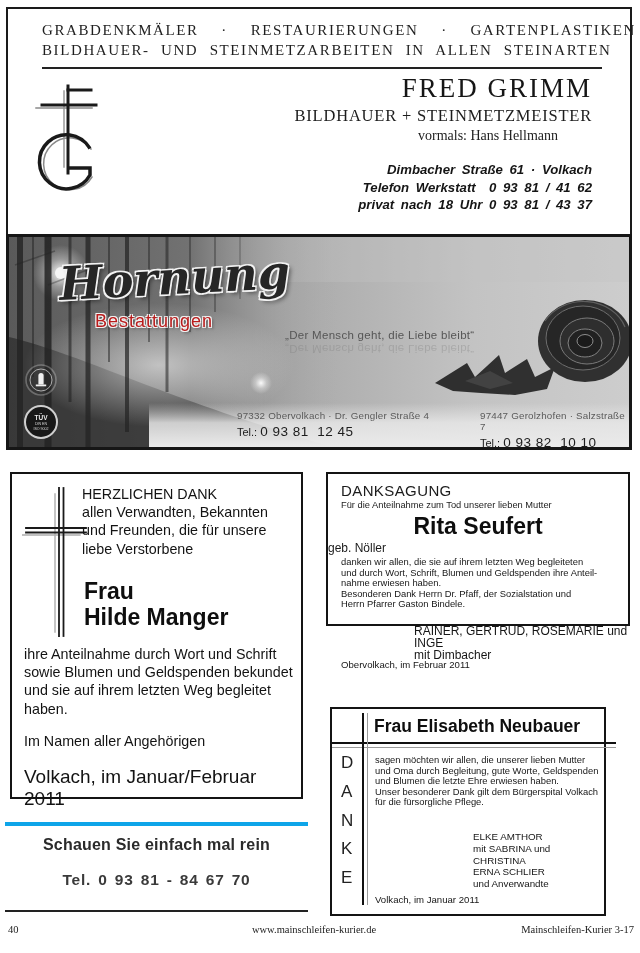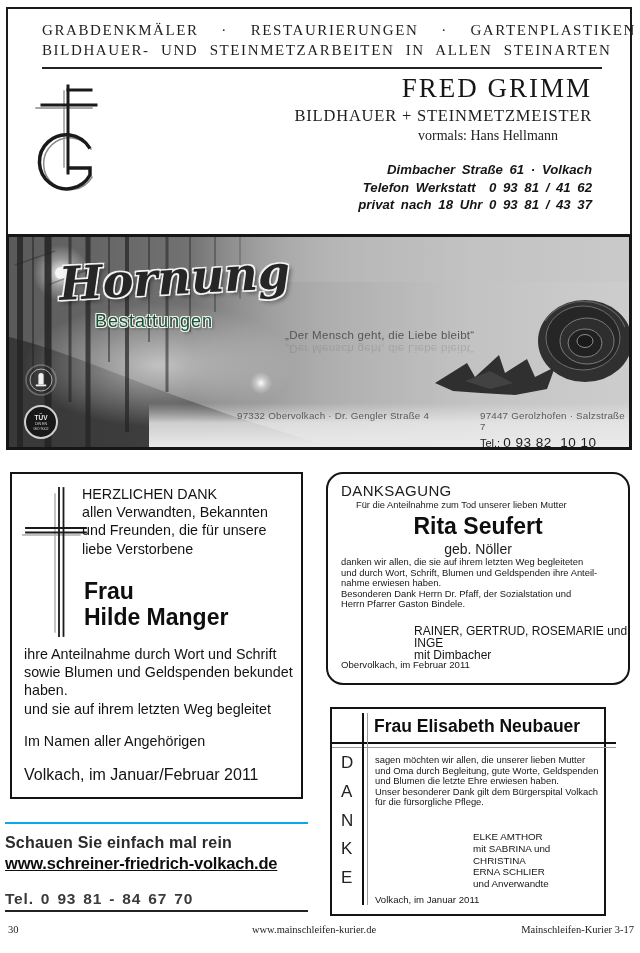--- a/index.html
+++ b/index.html
@@ -18,64 +18,64 @@
   .g-vormals{font-family:"Liberation Serif",serif;font-size:14px;color:#222;margin-top:2px;padding-right:34px;}
   .g-address{margin-top:17px;font-weight:bold;font-style:italic;font-size:13.2px;line-height:17.5px;color:#151515;}
   .g-address div{white-space:pre;word-spacing:3px;}
 
   
   .hornung{left:6px;top:234px;width:626px;height:216px;border:3px solid #161616;box-sizing:border-box;overflow:hidden;}
   .h-photo{left:0;top:0;width:620px;height:210px;}
   .h-brand{left:50px;top:14px;font-family:"DejaVu Serif",serif;font-style:italic;font-weight:bold;
            font-size:46px;color:#262626;transform:rotate(-3deg);
            text-shadow:-1.5px -1.5px 0 #f2f2f2,1.5px -1.5px 0 #f2f2f2,-1.5px 1.5px 0 #f2f2f2,1.5px 1.5px 0 #f2f2f2,3px 3px 4px rgba(0,0,0,.45);}
-  .h-brand-sub{left:86px;top:74px;font-size:18px;letter-spacing:1px;color:#14532d;
+  .h-brand-sub{left:86px;top:74px;font-size:18px;letter-spacing:1px;color:#b91c1c;
            text-shadow:-1px -1px 0 #f2f2f2,1px -1px 0 #f2f2f2,-1px 1px 0 #f2f2f2,1px 1px 0 #f2f2f2,2px 2px 3px rgba(0,0,0,.4);}
   .h-tagline{left:276px;top:92px;font-size:11.5px;color:#565656;letter-spacing:.3px;}
   .h-tagline-reflection{left:276px;top:106px;font-size:11.5px;color:#6e6e6e;letter-spacing:.3px;
            transform:scaleY(-1);opacity:.28;}
   .h-loc1{left:228px;top:173px;}
   .h-loc2{left:471px;top:173px;}
   .h-addr{font-size:9.8px;color:#5a5a5a;letter-spacing:.2px;}
   .h-tel{margin-top:3px;color:#1d1d1d;font-size:11px;}
   .h-tel .num{font-size:13.5px;letter-spacing:.5px;white-space:pre;}
   .h-seals{left:12px;top:126px;width:42px;height:80px;}
 
   
   .notice{background:#fff;border:2px solid #141414;box-sizing:border-box;}
   .manger{left:10px;top:472px;width:293px;height:327px;}
   .m-cross{left:10px;top:8px;width:72px;height:168px;}
   .m-intro{left:70px;top:11px;font-size:14.3px;line-height:18.2px;color:#131313;}
   .m-name{left:72px;top:104px;font-size:23px;font-weight:bold;line-height:26px;color:#0e0e0e;}
   .m-body{left:12px;top:171px;font-size:14.3px;line-height:18.2px;color:#131313;}
   .m-closing{left:12px;top:259px;font-size:14.3px;color:#131313;}
-  .m-place{left:12px;top:292px;font-size:16px;color:#131313;}
-
-  .seufert{left:326px;top:472px;width:304px;height:213px;border-radius:17px;}
+  .m-place{left:12px;top:292px;font-size:19px;color:#131313;}
+
+  .seufert{left:326px;top:472px;width:304px;height:154px;}
   .s-title{left:13px;top:8px;font-size:15px;letter-spacing:.4px;color:#1b1b1b;}
-  .s-sub{left:13px;top:26px;font-size:9.3px;color:#1b1b1b;margin-left:15px;}
+  .s-sub{left:13px;top:26px;font-size:9.3px;color:#1b1b1b;}
   .s-name{left:0;right:0;top:39px;text-align:center;font-size:23px;font-weight:bold;color:#0e0e0e;}
-  .s-geb{left:0;right:0;top:67px;text-align:center;font-size:14px;color:#1b1b1b;}
+  .s-geb{left:0;right:0;top:67px;font-size:12px;color:#1b1b1b;}
   .s-body{left:13px;top:83px;font-size:9.4px;line-height:10.5px;color:#161616;}
   .s-signers{left:86px;top:151px;font-size:12px;line-height:12px;color:#161616;}
   .s-place{left:13px;top:185px;font-size:9.6px;color:#161616;}
 
   .neubauer{left:330px;top:707px;width:276px;height:209px;border-width:2.5px;}
   .n-title{left:42px;top:7px;font-size:17.5px;font-weight:bold;color:#0e0e0e;}
   .n-rule{left:0;top:33px;width:284px;height:3px;border-top:2px solid #111;border-bottom:1px solid #9a9a9a;box-sizing:content-box;}
   .n-vline{left:30px;top:4px;height:192px;width:3px;border-left:2px solid #111;border-right:1px solid #9a9a9a;}
   .n-danke{left:9px;top:44px;font-size:17px;color:#222;}
   .n-danke div{height:28.8px;}
   .n-body{left:43px;top:46px;font-size:9.4px;line-height:10.6px;color:#161616;}
   .n-signers{left:141px;top:122px;font-size:9.8px;line-height:11.8px;color:#161616;}
   .n-place{left:43px;top:185px;font-size:9.6px;color:#161616;}
 
   
-  .schreiner{left:5px;top:822px;width:303px;height:90px;border-top:2px solid #0ea5e9;border-bottom:2px solid #222;
-             box-sizing:border-box;text-align:left;}
+  .schreiner{left:5px;top:822px;width:303px;height:90px;border-top:4px solid #0ea5e9;border-bottom:2px solid #222;
+             box-sizing:border-box;text-align:center;}
   .sc-line1{margin-top:10px;font-size:16px;font-weight:bold;color:#2b2b2b;letter-spacing:.2px;}
   .sc-url{margin-top:2px;font-size:16.5px;font-weight:bold;color:#0f0f0f;text-decoration:underline;letter-spacing:-.2px;}
   .sc-tel{margin-top:17px;font-size:15.5px;font-weight:bold;color:#3a3a3a;letter-spacing:.8px;word-spacing:2px;}
 
   
   .footer{left:0;top:924px;width:640px;height:16px;font-family:"Liberation Serif",serif;font-size:10.5px;color:#222;}
   .f-page{position:absolute;left:8px;top:0;}
   .f-site{position:absolute;left:0;right:12px;top:0;text-align:center;}
   .f-issue{position:absolute;right:6px;top:0;}
 </style>
@@ -198,20 +198,21 @@
       </g>
     </svg>
 
     <div class="abs h-brand">Hornung</div>
     <div class="abs h-brand-sub">Bestattungen</div>
     <div class="abs h-tagline">„Der Mensch geht, die Liebe bleibt“</div>
     <div class="abs h-tagline-reflection">„Der Mensch geht, die Liebe bleibt“</div>
 
     <div class="abs h-loc1">
       <div class="h-addr">97332 Obervolkach · Dr. Gengler Straße 4</div>
+      <div class="h-tel"><span>Tel.:</span> <span class="num">0 93 81  12 45</span></div>
     </div>
     <div class="abs h-loc2">
       <div class="h-addr">97447 Gerolzhofen · Salzstraße 7</div>
       <div class="h-tel"><span>Tel.:</span> <span class="num">0 93 82  10 10</span></div>
     </div>
   </section>
 
   <section class="abs notice manger">
     <svg class="abs m-cross" width="72" height="168" viewBox="0 0 72 168">
       <g stroke-linecap="square" fill="none">
@@ -229,22 +230,22 @@
         <div>und Freunden, die für unsere</div>
         <div>liebe Verstorbene</div>
       </div>
     <div class="abs m-name">
         <div>Frau</div>
         <div>Hilde Manger</div>
       </div>
     <div class="abs m-body">
         <div>ihre Anteilnahme durch Wort und Schrift</div>
         <div>sowie Blumen und Geldspenden bekundet</div>
+        <div>und sie auf ihrem letzten Weg begleitet</div>
         <div>haben.</div>
-        <div>und sie auf ihrem letzten Weg begleitet</div>
       </div>
     <div class="abs m-closing">Im Namen aller Angehörigen</div>
     <div class="abs m-place">Volkach, im Januar/Februar 2011</div>
   </section>
 
   <section class="abs notice seufert">
     <div class="abs s-title">DANKSAGUNG</div>
     <div class="abs s-sub">Für die Anteilnahme zum Tod unserer lieben Mutter</div>
     <div class="abs s-name">Rita Seufert</div>
     <div class="abs s-geb">geb. Nöller</div>
@@ -284,23 +285,22 @@
         <div>ELKE AMTHOR</div>
         <div>mit SABRINA und CHRISTINA</div>
         <div>ERNA SCHLIER</div>
         <div>und Anverwandte</div>
       </div>
     <div class="abs n-place">Volkach, im Januar 2011</div>
   </section>
 
   <section class="abs schreiner">
     <div class="sc-line1">Schauen Sie einfach mal rein</div>
-    <div class="sc-url">www.schreiner-friedrich-volkach.de</div>
     <div class="sc-tel">Tel. 0 93 81 - 84 67 70</div>
   </section>
 
   <footer class="abs footer">
-    <span class="f-page">30</span>
+    <span class="f-page">40</span>
     <span class="f-site">www.mainschleifen-kurier.de</span>
     <span class="f-issue">Mainschleifen-Kurier 3-17</span>
   </footer>
 
 </div>
 
 </body></html>

